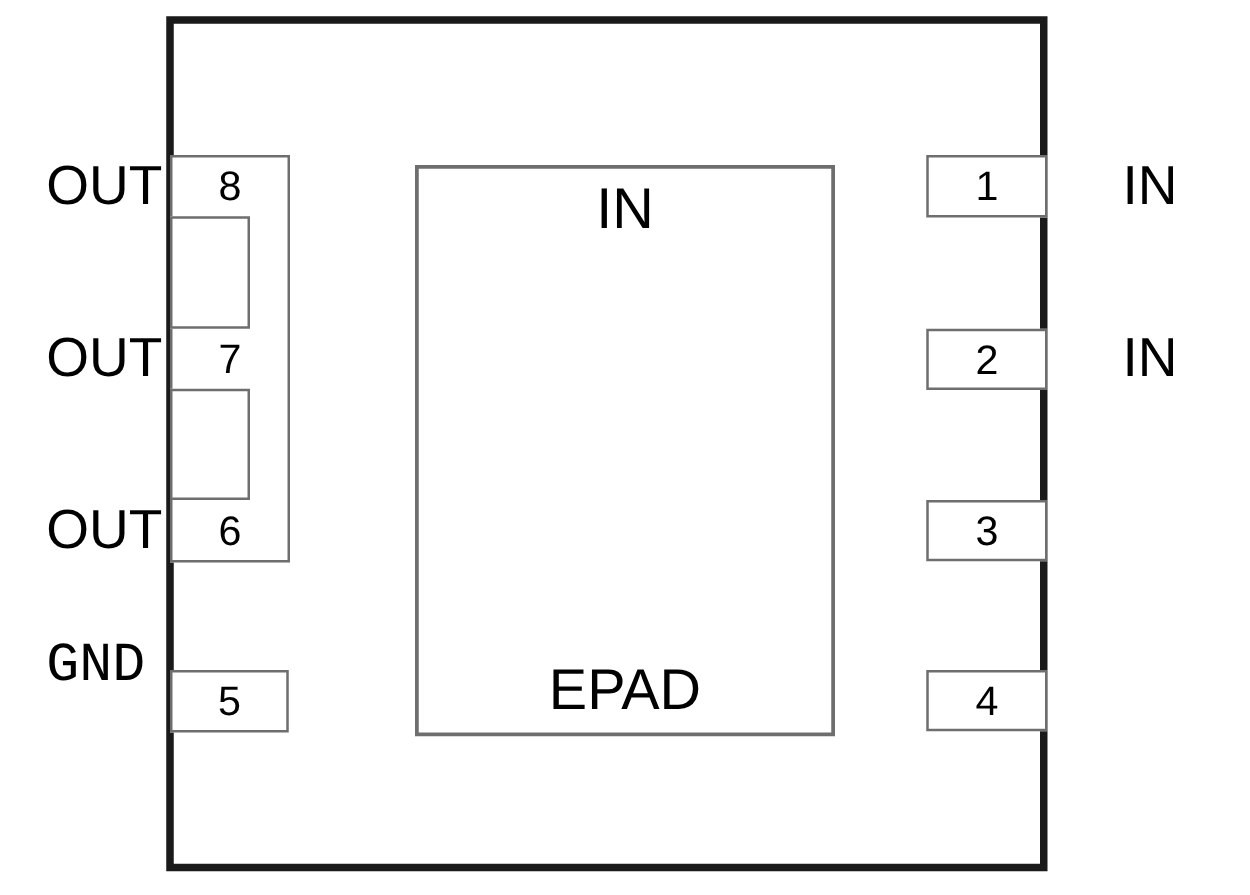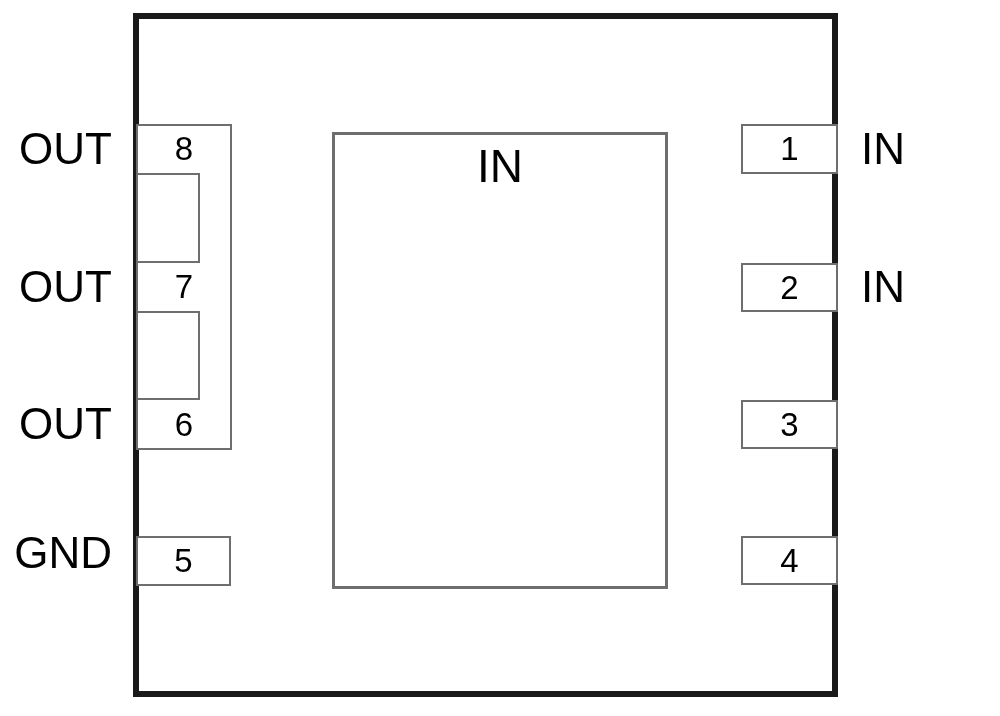--- a/index.html
+++ b/index.html
@@ -84,41 +84,43 @@
   .pad-p2 { top: 263px; height: 49px; }
   .pad-p3 { top: 400px; height: 49px; }
   .pad-p4 { top: 536px; height: 49px; }
 
   
   .sig {
     font-size: 44px;
     line-height: 50px;
     white-space: nowrap;
     color: var(--text, #000000);
+    padding-left: 37px;
   }
   .sig.left  { left: 0; width: 112px; text-align: right; }
   .sig.right { left: 861px; width: 139px; text-align: left; }
   .row1 { top: 124px; }
   .row2 { top: 262px; }
   .row3 { top: 399px; }
-  .row4 { top: 528px; }
+  .row4 { top: 508px; font-family: Liberation Mono, monospace; }
 </style>
 </head>
 <body>
 
 <div class="canvas">
 
   <div class="abs chip-body"></div>
 
   <div class="abs pad-outline"></div>
   <div class="abs pad-bridge b1"></div>
   <div class="abs pad-bridge b2"></div>
 
   <div class="abs epad-rect">
     <div class="epad-label top">IN</div>
+    <div class="epad-label bottom">EPAD</div>
   </div>
 
   <div class="abs strip p8 pin-num">8</div>
   <div class="abs strip p7 pin-num">7</div>
   <div class="abs strip p6 pin-num">6</div>
 
   <div class="abs pin-pad pad-p5 pin-num">5</div>
 
   <div class="abs pin-pad pad-right pad-p1 pin-num">1</div>
   <div class="abs pin-pad pad-right pad-p2 pin-num">2</div>

